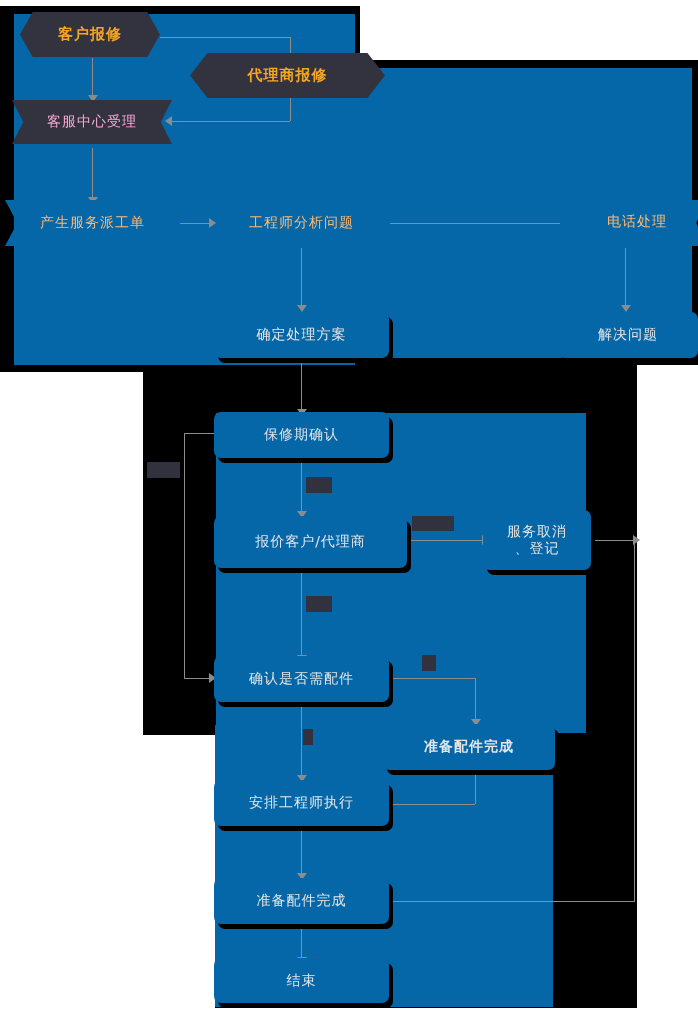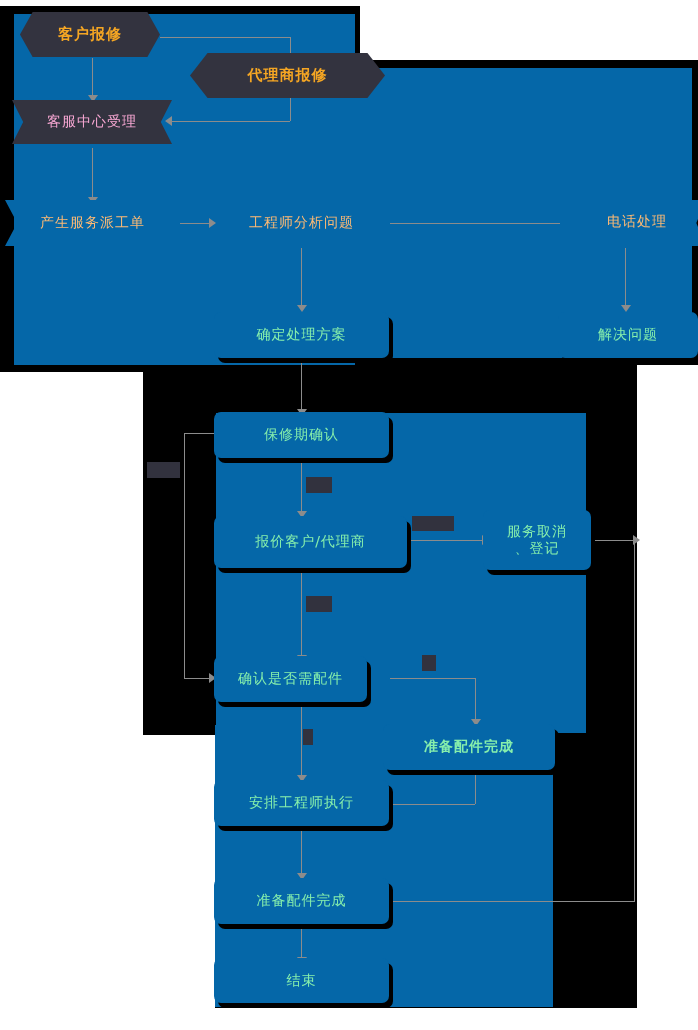--- a/index.html
+++ b/index.html
@@ -20,21 +20,21 @@
     border-top:7px solid #8c8c8c;}
   .arrow-r{position:absolute;width:0;height:0;
     border-top:5px solid transparent;border-bottom:5px solid transparent;
     border-left:7px solid #8c8c8c;}
   .arrow-l{position:absolute;width:0;height:0;
     border-top:5px solid transparent;border-bottom:5px solid transparent;
     border-right:7px solid #8c8c8c;}
 
   
   .node{position:absolute;display:flex;align-items:center;justify-content:center;
-        text-align:center;color:#86efac;font-size:14px;line-height:1.25;
+        text-align:center;color:#e5e5e5;font-size:14px;line-height:1.25;
         letter-spacing:1px;}
 
   
   .rrect{background:#0567a8;border-radius:7px;
          box-shadow:4px 5px 0 rgba(0,0,0,1);}
 
   
   .hexa{background:#33333f;color:#f5a623;font-weight:bold;font-size:15px;
         clip-path:polygon(9% 0%,91% 0%,100% 50%,91% 100%,9% 100%,0% 50%);
         filter:drop-shadow(4px 5px 0 rgba(0,0,0,1));}
@@ -158,21 +158,21 @@
 
   <div class="node rrect" style="left:558px;top:312px;width:140px;height:46px;">解决问题</div>
 
   <div class="node rrect" style="left:214px;top:412px;width:175px;height:46px;">保修期确认</div>
 
   <div class="node rrect" style="left:214px;top:516px;width:193px;height:52px;">报价客户/代理商</div>
 
   <div class="node rrect" style="left:483px;top:510px;width:108px;height:60px;white-space:pre-line;">服务取消
 、登记</div>
 
-  <div class="node rrect" style="left:214px;top:656px;width:153px;height:46px;">确认是否需配件</div>
+  <div class="node rrect" style="left:214px;top:656px;width:175px;height:46px;">确认是否需配件</div>
 
   <div class="node rrect" style="left:383px;top:724px;width:172px;height:46px;font-weight:bold;">准备配件完成</div>
 
   <div class="node rrect" style="left:214px;top:780px;width:175px;height:46px;">安排工程师执行</div>
 
   <div class="node rrect" style="left:214px;top:878px;width:175px;height:46px;">准备配件完成</div>
 
   <div class="node rrect" style="left:214px;top:958px;width:175px;height:45px;">结束</div>
 
 </div>

